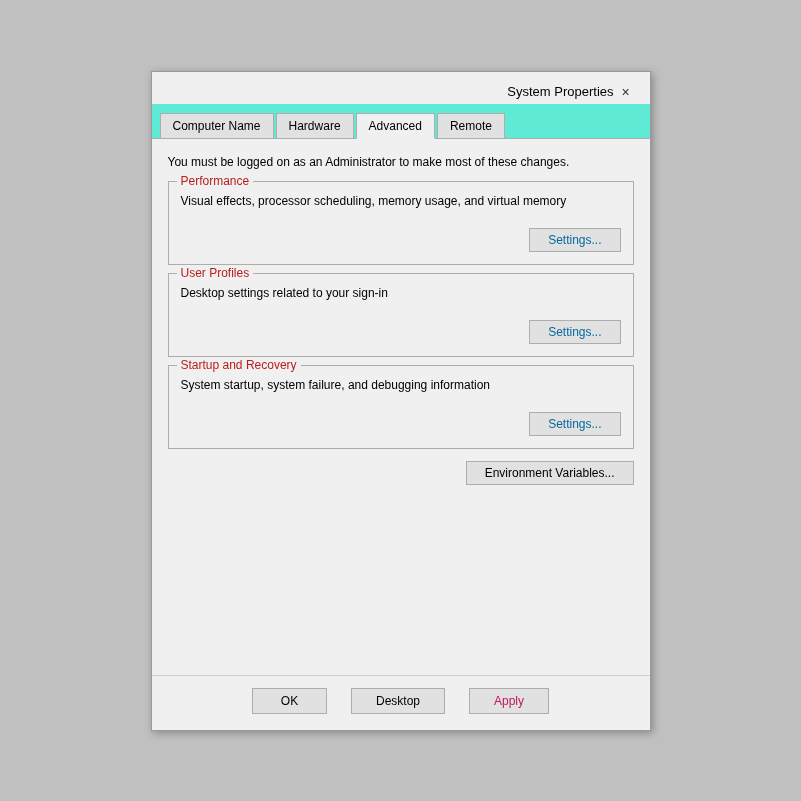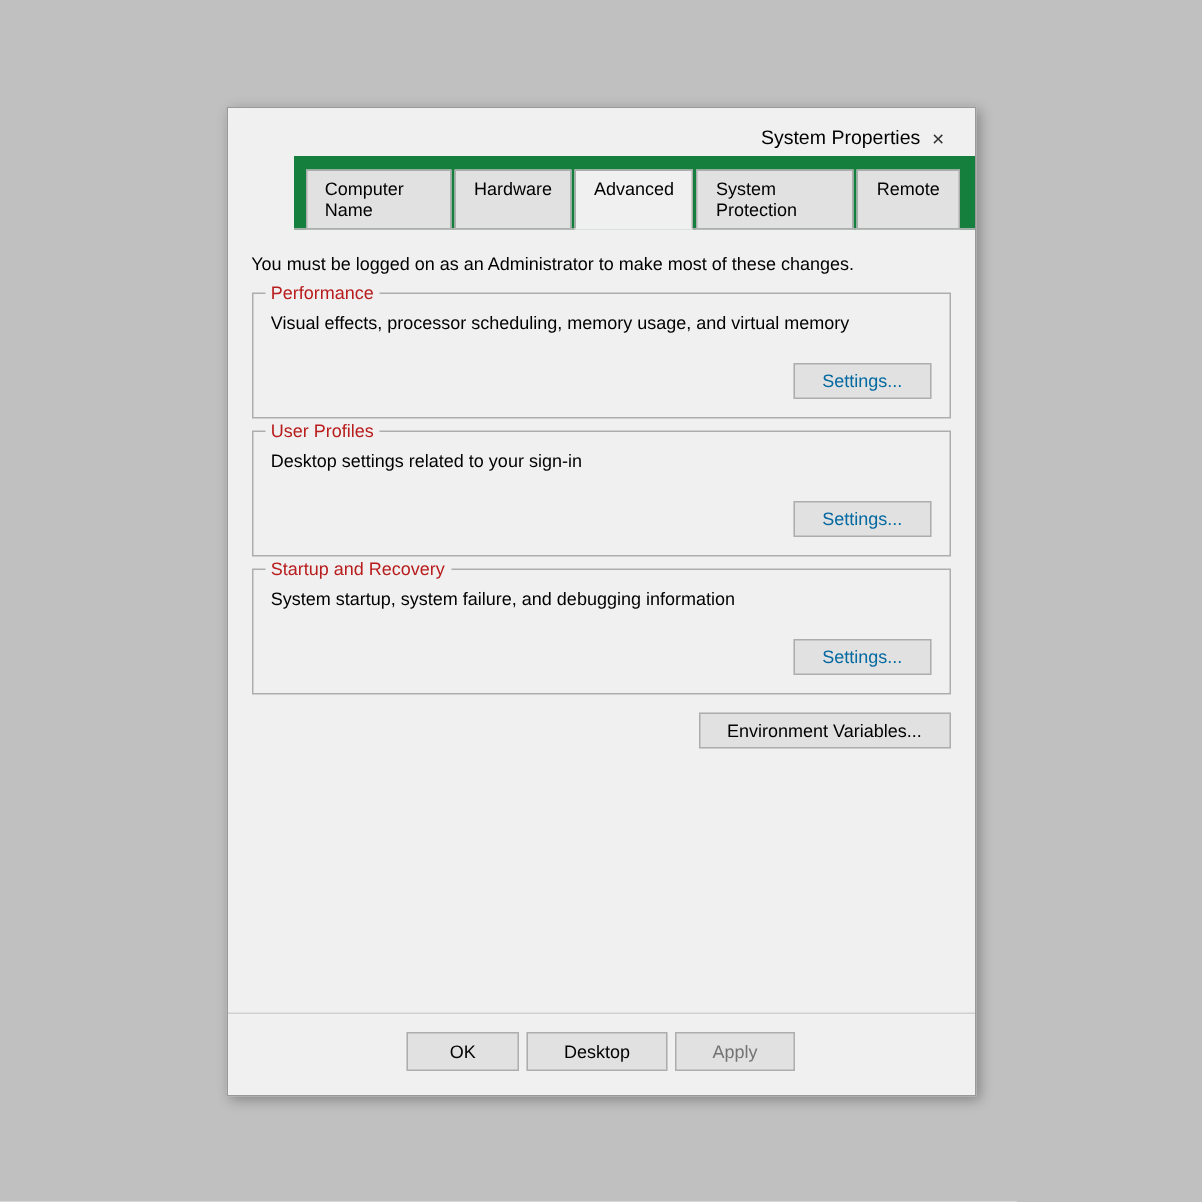--- a/index.html
+++ b/index.html
@@ -53,22 +53,21 @@
       color: #333;
       display: flex;
       align-items: center;
       justify-content: center;
     }
 
     .tab-bar {
       display: flex;
       padding: 8px 8px 0 8px;
       border-bottom: 1px solid #adadad;
-      background: #15803d;
-      margin-left: 44px;
+      background: #5eead4;
     }
 
     .tab {
       padding: 5px 12px;
       border: 1px solid #adadad;
       background: #e1e1e1;
       cursor: pointer;
       font-size: 12px;
       color: #000;
       margin-right: 2px;
@@ -146,56 +145,55 @@
       background: #e1e1e1;
       border: 1px solid #adadad;
       cursor: pointer;
       font-size: 12px;
       color: #000;
     }
 
     .dialog-bottom-bar {
       display: flex;
       justify-content: center;
-      gap: 5px;
+      gap: 24px;
       padding: 12px 16px 16px 16px;
       border-top: 1px solid #d0d0d0;
       background: #f0f0f0;
     }
 
     .bottom-button {
       padding: 5px 24px;
       background: #e1e1e1;
       border: 1px solid #adadad;
       cursor: pointer;
       font-size: 12px;
       color: #000;
       min-width: 75px;
     }
 
     .bottom-button.disabled {
-      color: #737373;
+      color: #be185d;
       cursor: default;
     }
   </style>
 </head>
 <body>
 
 <div class="dialog-window">
 
   <div class="title-bar">
     <span class="title-bar-text">System Properties</span>
     <button class="close-button">×</button>
   </div>
 
   <div class="tab-bar">
     <div class="tab">Computer Name</div>
     <div class="tab">Hardware</div>
     <div class="tab active">Advanced</div>
-    <div class="tab">System Protection</div>
     <div class="tab">Remote</div>
   </div>
 
   <div class="dialog-content">
     <div class="admin-notice">You must be logged on as an Administrator to make most of these changes.</div>
 
     <div class="group-box">
       <span class="group-box-title">Performance</span>
       <div class="group-box-desc">Visual effects, processor scheduling, memory usage, and virtual memory</div>
       <div class="group-box-footer">

